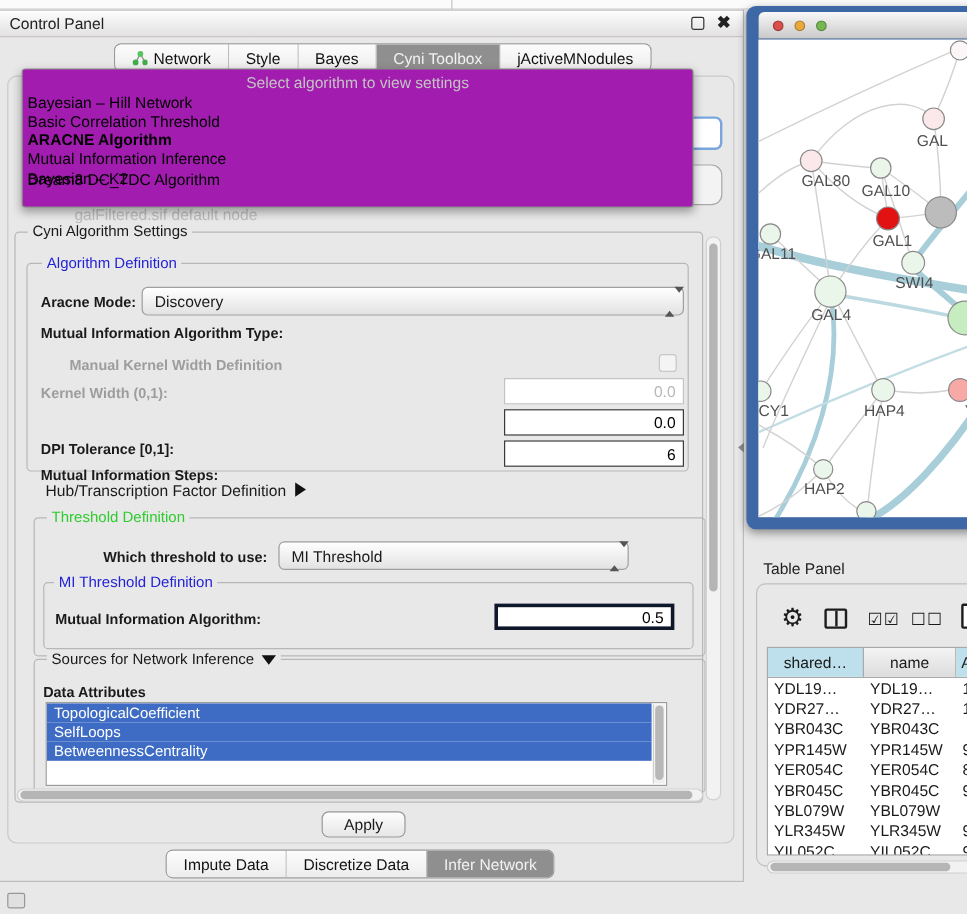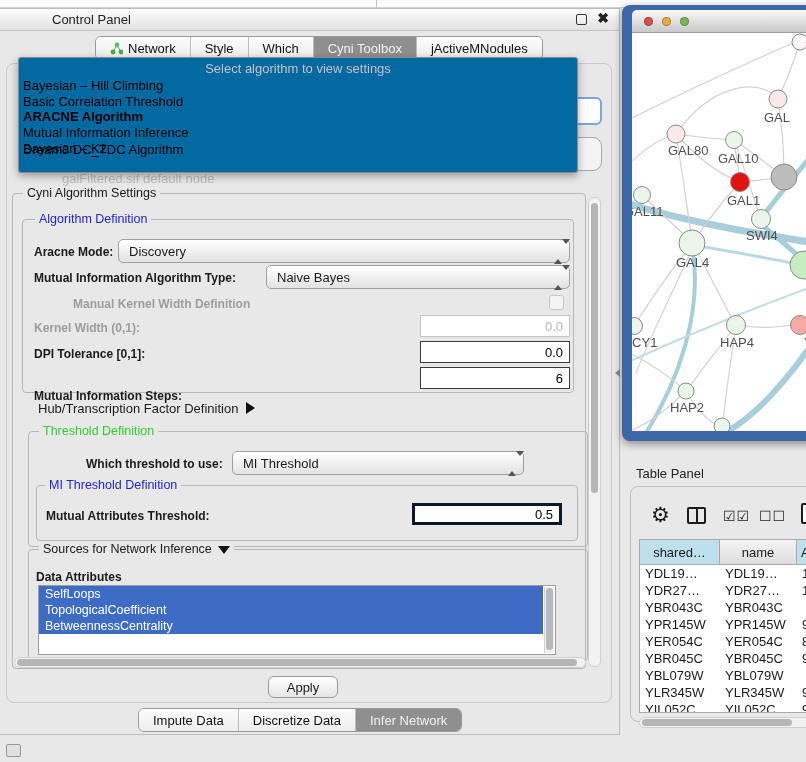--- a/index.html
+++ b/index.html
@@ -9,41 +9,41 @@
 
   
   #top-strip { left:0; top:0; width:806px; height:8px; background:#fbfbfb; border-bottom:1px solid #d2d2d2; }
   #top-strip .tick { position:absolute; left:376px; top:0; width:1px; height:8px; background:#c4c4c4; }
 
   
   #control-panel { left:0; top:8px; width:620px; height:727px; background:#e9e8e8;
     border:1px solid #bcbcbc; border-left:none; }
   #cp-titlebar { left:0; top:0; width:100%; height:22px;
     background:linear-gradient(#fdfdfd,#e3e1e1); border-bottom:1px solid #c6c6c6; }
-  #cp-title { position:absolute; left:8px; top:3px; font-size:13px; color:#222;margin-left:44px; }
+  #cp-title { position:absolute; left:8px; top:3px; font-size:13px; color:#222; }
   #cp-float { position:absolute; right:32px; top:5px; width:11px; height:11px; border:1.6px solid #333; border-radius:2px; }
   #cp-close { position:absolute; right:10px; top:1px; font-size:14px; font-weight:bold; color:#222; }
 
   .seg-bar { display:flex; border:1px solid #9a9a9a; border-radius:6px; background:#f6f6f6; overflow:hidden; height:24px; }
   .seg { display:flex; align-items:center; justify-content:center; padding:0 14px; font-size:13px; color:#111;
     border-right:1px solid #bdbdbd; background:linear-gradient(#fcfcfc,#ededed); white-space:nowrap;text-align:center; }
   .seg:last-child { border-right:none; }
   .seg.active { background:#8f8f8f; color:#f2f2f2; }
   #top-tabs { left:95px; top:27px; }
   #bottom-tabs { left:138px; top:699px; }
 
   #inner-frame { left:6px; top:54px; width:606px; height:640px; border:1px solid #c9c9c9; border-radius:8px; background:#e9e8e8; }
 
   
   #frag-combo { left:540px; top:88px; width:62px; height:28px; border:2.5px solid #79a7dd; border-radius:6px; background:#fff; }
   #frag-round { left:520px; top:128px; width:82px; height:34px; border:1px solid #a8a8a8; border-radius:9px; background:#f3f3f3; }
   #frag-text  { left:62px; top:162px; color:#bcbcbc; font-size:13px; }
 
   
-  #algo-popup { left:18px; top:48px; width:560px; height:116px; background:#0369a1;
+  #algo-popup { left:18px; top:48px; width:560px; height:116px; background:#a21caf;
     border:1px solid #8a8a8a; border-radius:3px; box-shadow:0 3px 8px rgba(0,0,0,.35); z-index:30; }
   #algo-placeholder { position:absolute; left:0; top:3px; width:100%; text-align:center; color:#c3c3c3; font-size:13px; }
   .algo-item { position:absolute; left:4px; font-size:13px; color:#000; height:15px; line-height:15px; }
   .algo-item.selected { font-weight:bold; }
 
   
   .group { position:absolute; border:1px solid #b7b7b7; border-radius:4px; }
   .legend { position:absolute; top:-8px; background:#e9e8e8; padding:0 4px; font-size:12.5px; color:#1a1a1a; white-space:nowrap; }
   .legend.blue { color:#2323d6; }
   .legend.green { color:#2ecc2e; }
@@ -139,21 +139,21 @@
           <circle cx="3" cy="10" r="2.4" fill="#3fae4a"></circle>
           <circle cx="7" cy="3" r="2.4" fill="#57c45f"></circle>
           <circle cx="11" cy="10" r="2.4" fill="#3fae4a"></circle>
         </svg>
         <span>Network</span>
       </div>
       <div class="seg">
         <span>Style</span>
       </div>
       <div class="seg">
-        <span>Which</span>
+        <span>Bayes</span>
       </div>
       <div class="seg active">
         <span>Cyni Toolbox</span>
       </div>
       <div class="seg">
         <span>jActiveMNodules</span>
       </div>
     </div>
 
   <div id="inner-frame" class="abs"></div>
@@ -168,59 +168,55 @@
 
   <div class="group" style="left:22px; top:210px; width:552px; height:174px;">
     <span class="legend blue" style="left:12px;">Algorithm Definition</span>
   </div>
   <span class="fld-label abs" style="left:34px; top:236px;">Aracne Mode:</span>
   <div class="combo" style="left:118px; top:230px; width:452px;">
     <span>Discovery</span>
     <span class="arrows"><span class="up"></span><span class="dn"></span></span>
   </div>
   <span class="fld-label abs" style="left:34px; top:262px;">Mutual Information Algorithm Type:</span>
-  <div class="combo" style="left:266px; top:256px; width:304px;">
-    <span>Naive Bayes</span>
-    <span class="arrows"><span class="up"></span><span class="dn"></span></span>
-  </div>
-  <span class="fld-label dim abs" style="left:36px; top:288px;padding-left:37px;">Manual Kernel Width Definition</span>
+  <span class="fld-label dim abs" style="left:21px; top:288px;padding-left:37px;">Manual Kernel Width Definition</span>
   <span class="checkbox abs" style="left:549px; top:286px;"></span>
   <span class="fld-label dim abs" style="left:34px; top:312px;">Kernel Width (0,1):</span>
   <input class="txt-input dim abs" style="left: 420px; top: 306px; width: 150px;" readonly="" value="0.0">
-  <span class="fld-label abs" style="left:34px; top:338px;">DPI Tolerance [0,1]:</span>
+  <span class="fld-label abs" style="left:34px; top:358px;">DPI Tolerance [0,1]:</span>
   <input class="txt-input strong abs" style="left: 420px; top: 332px; width: 150px;" readonly="" value="0.0">
   <span class="fld-label abs" style="left:34px; top:380px;">Mutual Information Steps:</span>
   <input class="txt-input strong abs" style="left: 420px; top: 358px; width: 150px;" readonly="" value="6">
 
   <span class="fld-label abs" style="left:38px; top:392px; font-weight:normal; font-size:13px;">
     <span>Hub/Transcription Factor Definition</span><span class="tri-right"></span>
   </span>
 
   <div class="group" style="left:28px; top:422px; width:560px; height:116px;">
     <span class="legend green" style="left:10px;">Threshold Definition</span>
   </div>
   <span class="fld-label abs" style="left:86px; top:448px;">Which threshold to use:</span>
   <div class="combo" style="left:232px; top:442px; width:292px;">
     <span>MI Threshold</span>
     <span class="arrows"><span class="up"></span><span class="dn"></span></span>
   </div>
   <div class="group" style="left:36px; top:476px; width:542px; height:56px;">
     <span class="legend blue" style="left:8px;">MI Threshold Definition</span>
   </div>
-  <span class="fld-label abs" style="left:46px; top:500px;">Mutual Attributes Threshold:</span>
+  <span class="fld-label abs" style="left:46px; top:500px;">Mutual Information Algorithm:</span>
   <input class="txt-input abs" style="left: 412px; top: 494px; width: 150px;" readonly="" value="0.5">
 
   <div class="group" style="left:28px; top:540px; width:560px; height:112px;">
     <span class="legend" style="left:10px;"><span>Sources for Network Inference</span><span class="tri-down"></span></span>
   </div>
   <span class="fld-label abs" style="left:36px; top:561px;">Data Attributes</span>
   <div id="attr-list" class="abs">
     <div id="attr-items">
+        <div class="attr-row">TopologicalCoefficient</div>
         <div class="attr-row">SelfLoops</div>
-        <div class="attr-row">TopologicalCoefficient</div>
         <div class="attr-row">BetweennessCentrality</div>
       </div>
     <div id="attr-vscroll">
         <div class="thumb"></div>
       </div>
   </div>
 
   <div class="hscroll abs" style="left:14px; top:648px; width:572px;">
       <div class="thumb" style="width:560px;"></div>
     </div>
@@ -238,21 +234,21 @@
         <span>Discretize Data</span>
       </div>
       <div class="seg active">
         <span>Infer Network</span>
       </div>
     </div>
 
   <div id="algo-popup" class="abs">
     <div id="algo-placeholder">Select algorithm to view settings</div>
     <div id="algo-items">
-        <div class="algo-item" style="top: 20px;">Bayesian – Hill Climbing</div>
+        <div class="algo-item" style="top: 20px;">Bayesian – Hill Network</div>
         <div class="algo-item" style="top: 35.7px;">Basic Correlation Threshold</div>
         <div class="algo-item selected" style="top: 51.4px;">ARACNE Algorithm</div>
         <div class="algo-item" style="top: 67.1px;">Mutual Information Inference</div>
         <div class="algo-item" style="top: 82.8px;">Bayesian – K2</div>
         <div class="algo-item" style="top: 84px;">Dream8 DC_TDC Algorithm</div>
       </div>
   </div>
 </div>
 
 <div id="divider-arrow" class="abs"></div>

